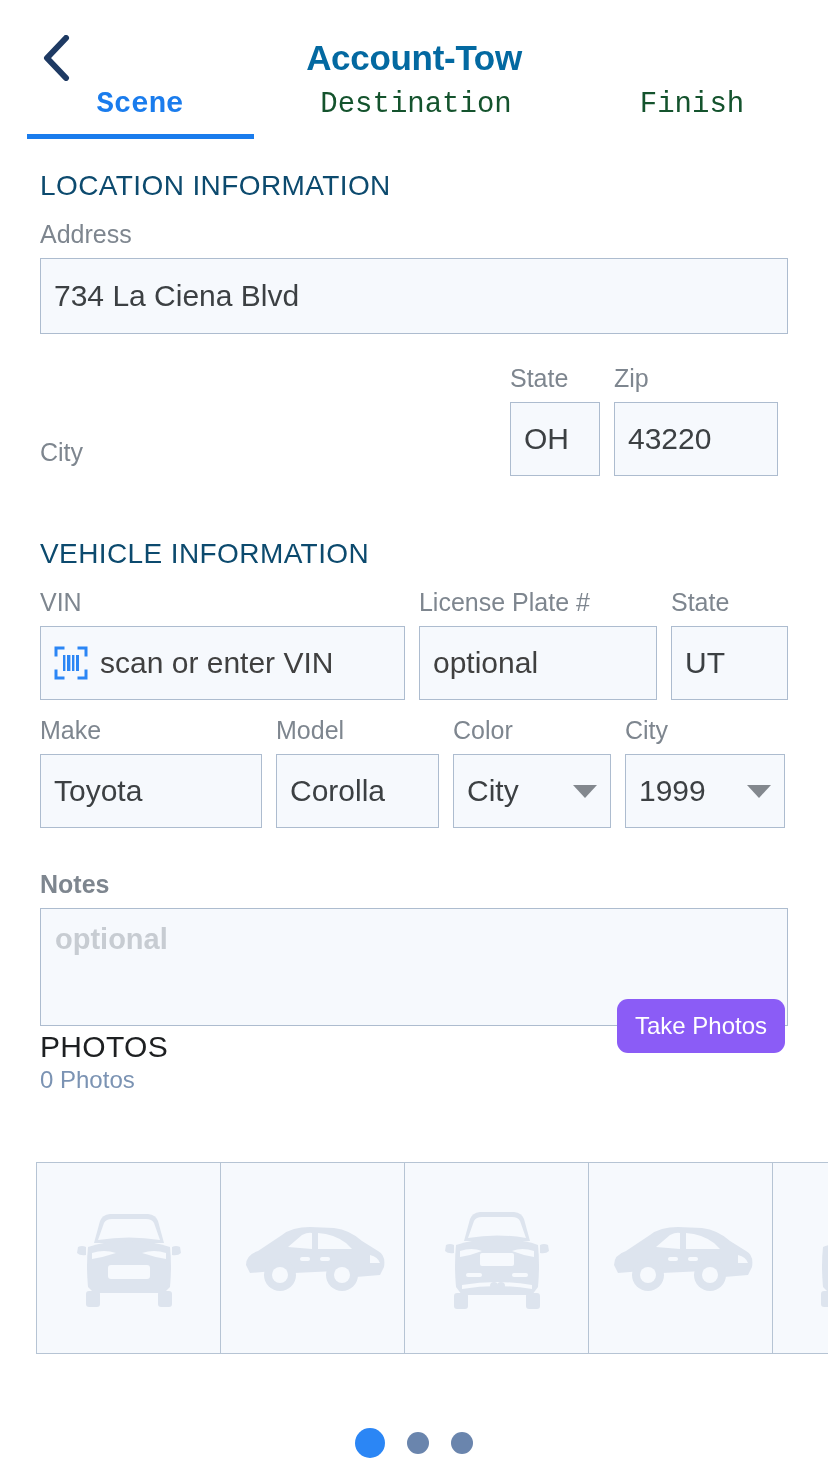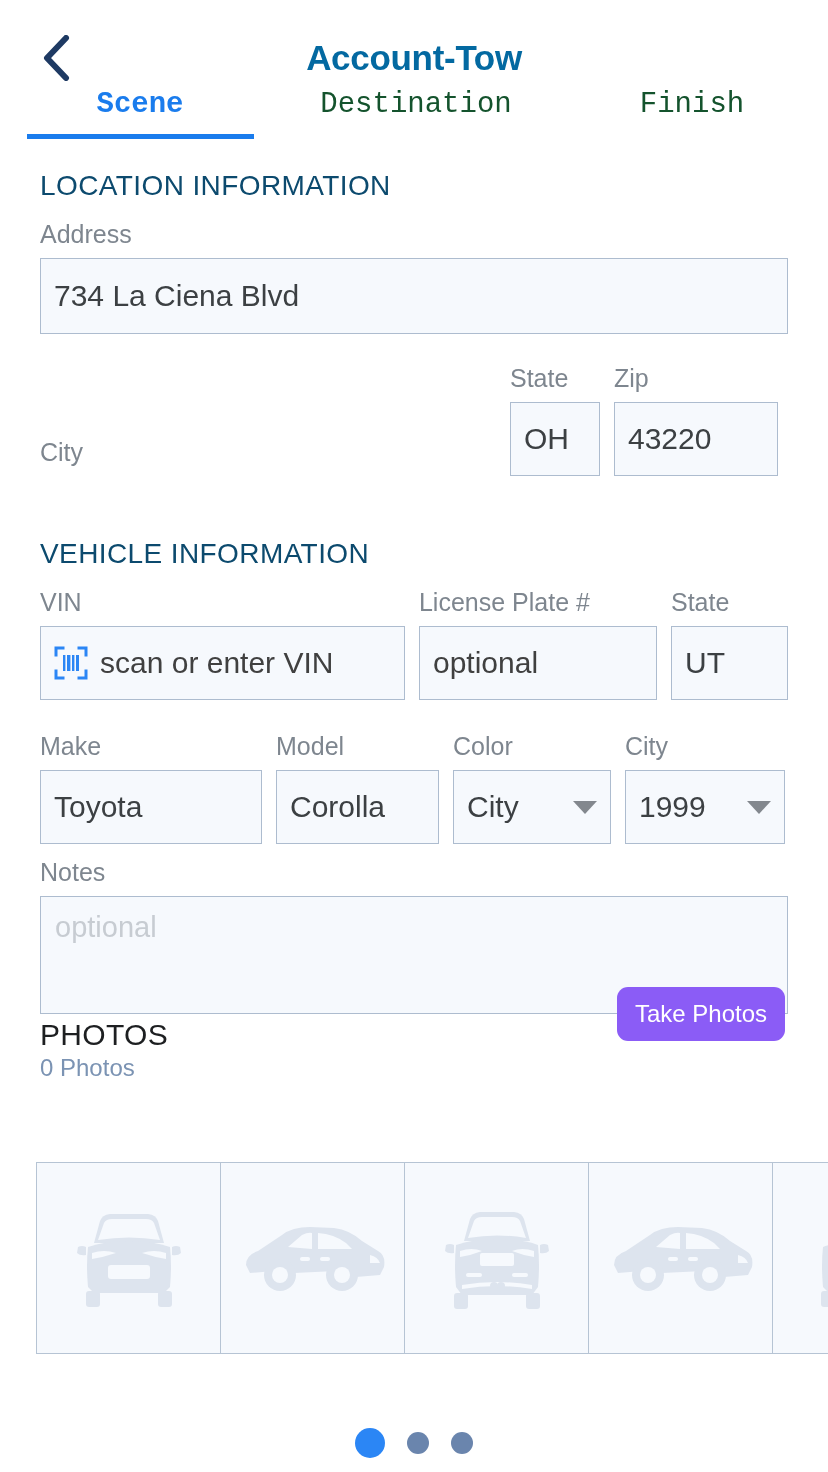--- a/index.html
+++ b/index.html
@@ -129,21 +129,21 @@
     width: 0; height: 0;
     border-left: 12px solid transparent;
     border-right: 12px solid transparent;
     border-top: 13px solid #83888e;
     flex: none;
   }
 
   .scan-icon { flex: none; margin-right: 12px; display: flex; }
 
   
-  .notes-wrap { margin-top: 14px; }
+  .notes-wrap { margin-top: 42px; font-weight: bold; }
   .notes-box {
     background: #f6f9fd;
     border: 1px solid #adbccf;
     height: 118px;
     padding: 14px 14px;
     font-size: 29px;
     color: #c7ccd2;
   }
 
   
@@ -305,21 +305,21 @@
         </div>
       </div>
       <div class="col" style="width:118px;">
         <div class="field-label">State</div>
         <div class="input-box">
           <span>UT</span>
         </div>
       </div>
     </div>
 
-    <div class="row" style="margin-top:32px;">
+    <div class="row" style="margin-top:16px;">
       <div class="col" style="width:222px;">
         <div class="field-label">Make</div>
         <div class="input-box">
           <span>Toyota</span>
         </div>
       </div>
       <div class="col" style="width:163px;">
         <div class="field-label">Model</div>
         <div class="input-box">
           <span>Corolla</span>

